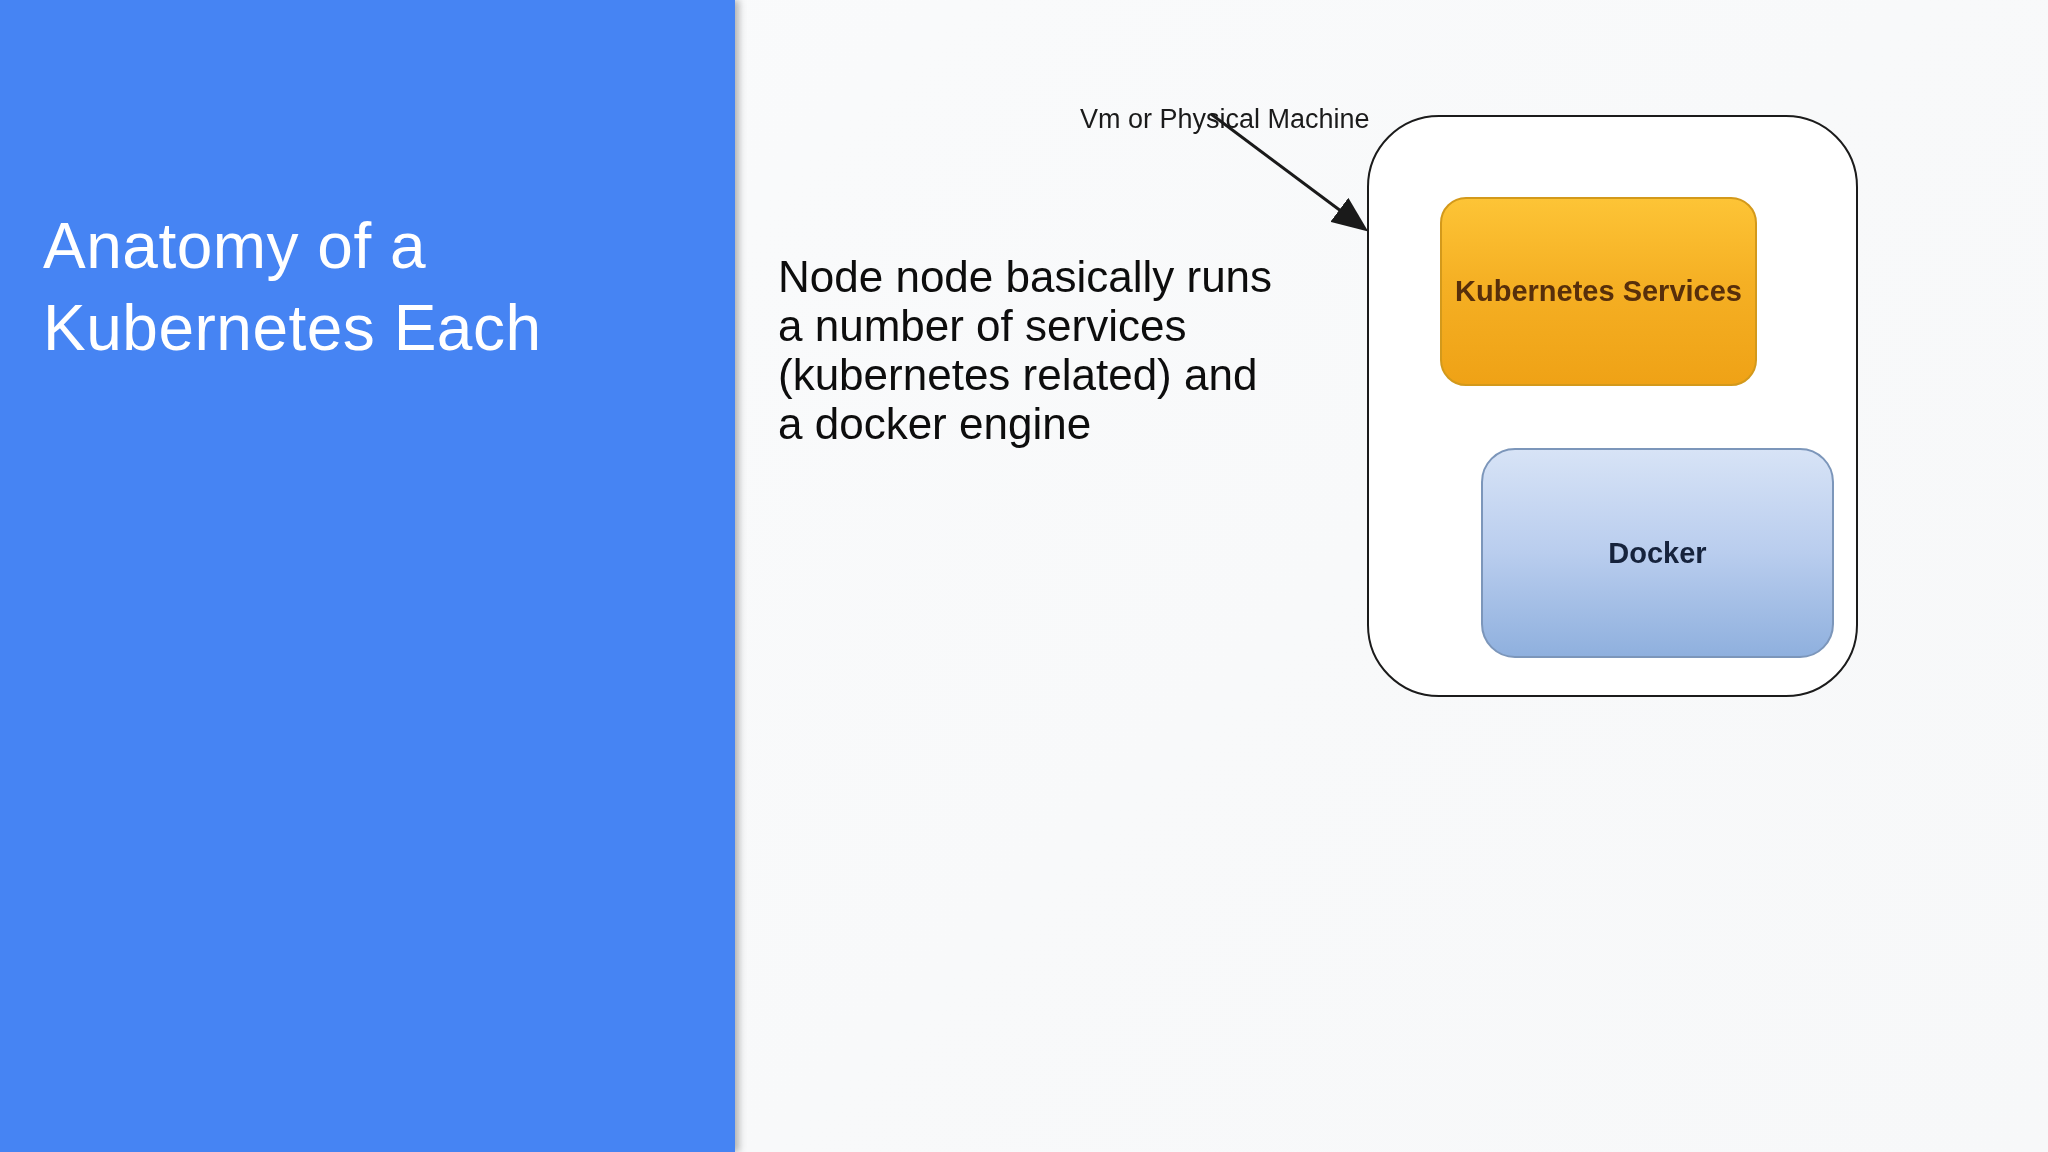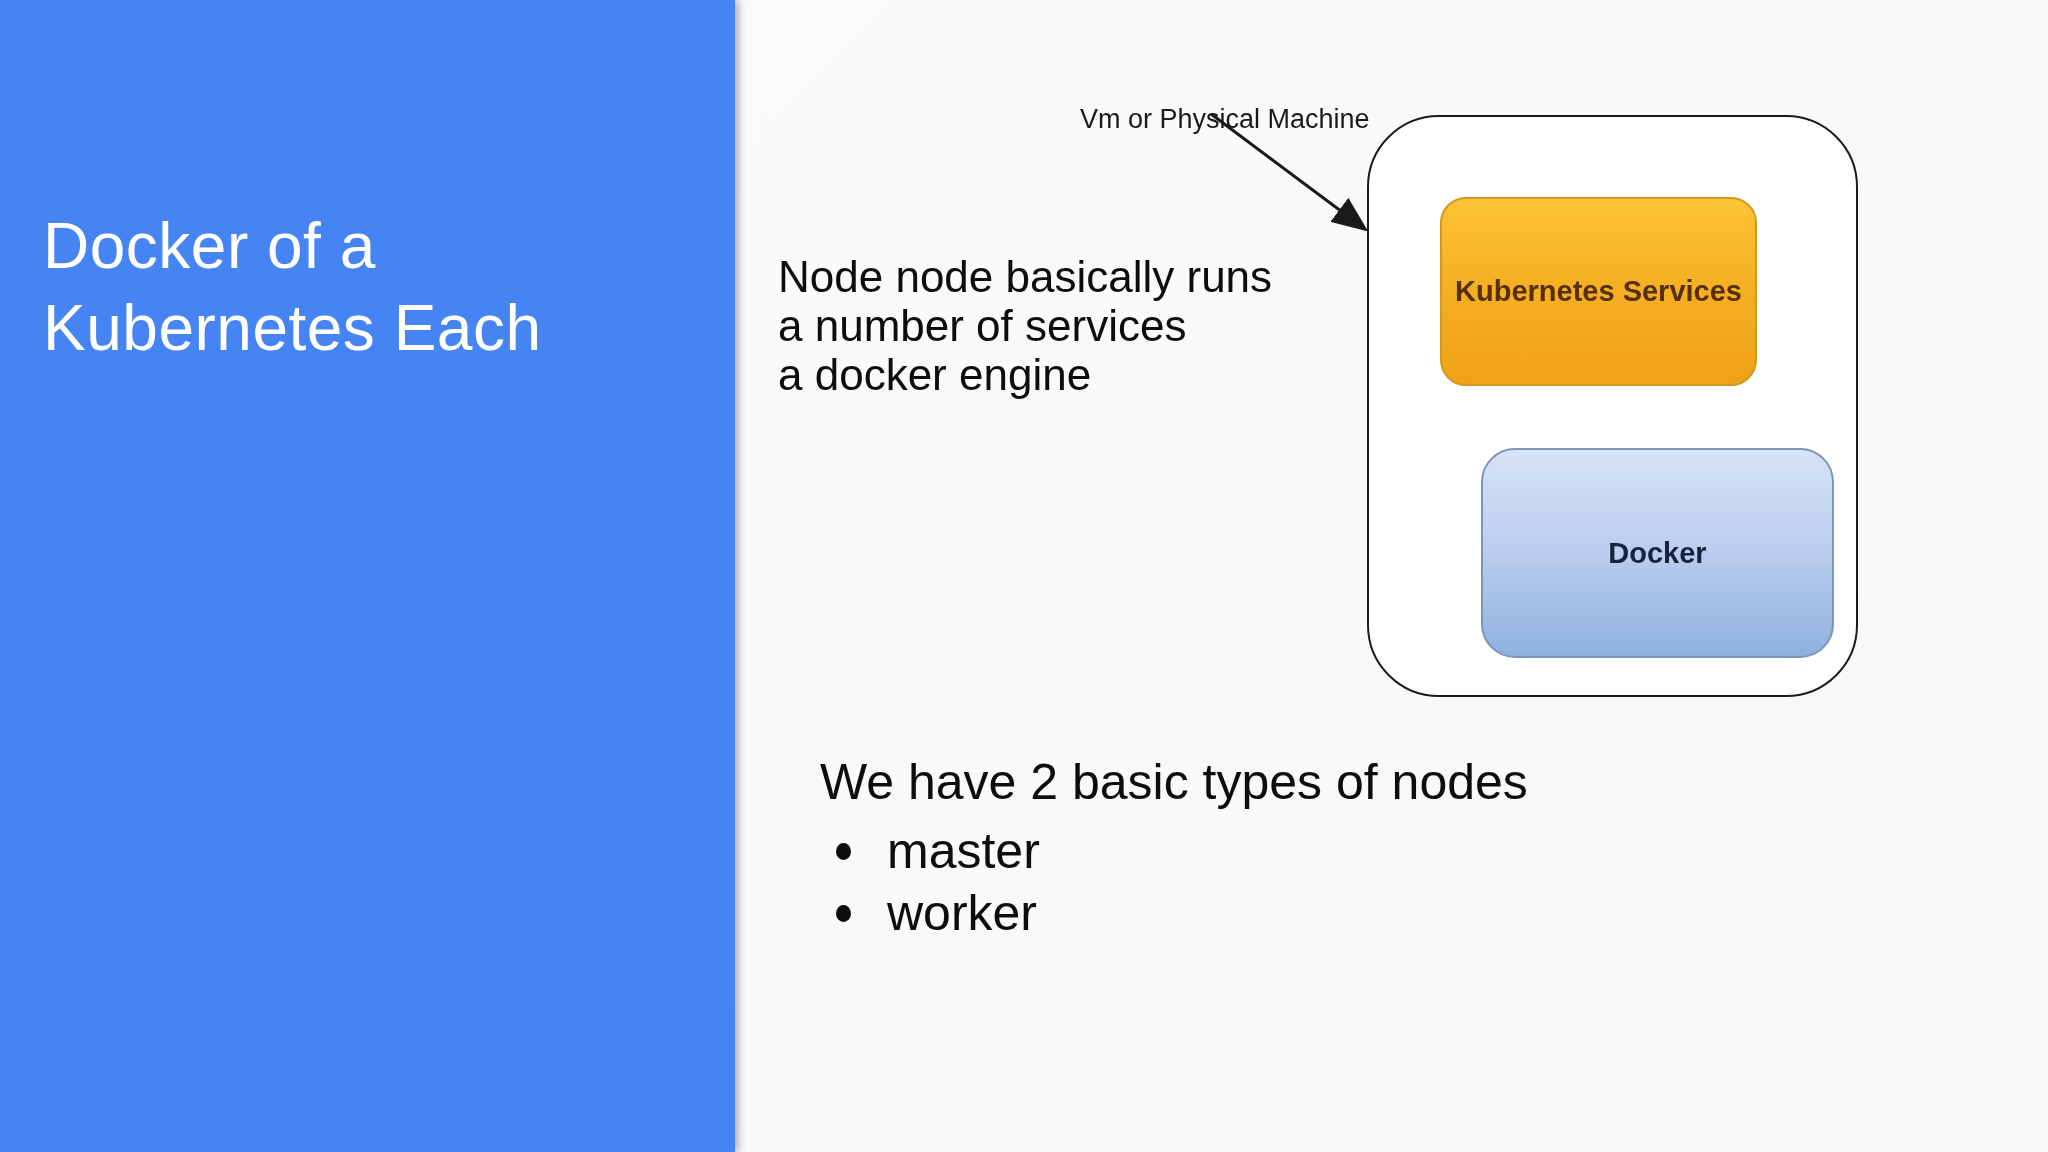--- a/index.html
+++ b/index.html
@@ -116,21 +116,21 @@
     flex: 0 0 auto;
   }
 </style>
 </head>
 <body>
 
 <div class="slide">
 
   <div class="left-panel">
     <div class="slide-title">
-      <div>Docker of a</div>
+      <div>Anatomy of a</div>
       <div>Kubernetes Each</div>
     </div>
   </div>
 
   <div class="machine-label">Vm or Physical Machine</div>
 
   <svg class="arrow-svg" viewBox="0 0 185 145">
     <defs>
       <marker id="arrowhead" markerWidth="12" markerHeight="10" refX="9" refY="5" orient="auto">
         <path d="M0,0 L12,5 L0,10 z" fill="#1a1a1a"></path>
@@ -145,30 +145,18 @@
     <span>Kubernetes Services</span>
   </div>
 
   <div class="inner-box docker-box">
     <span>Docker</span>
   </div>
 
   <div class="description">
     <div>Node node basically runs</div>
     <div>a number of services</div>
+    <div>(kubernetes related) and</div>
     <div>a docker engine</div>
   </div>
 
-  <div class="nodes-section">
-    <div class="nodes-heading">We have 2 basic types of nodes</div>
-    <div class="bullet-list">
-      <div class="bullet-item">
-        <span class="bullet-dot"></span>
-        <span>master</span>
-      </div>
-      <div class="bullet-item">
-        <span class="bullet-dot"></span>
-        <span>worker</span>
-      </div>
-    </div>
-  </div>
 
 </div>
 
 </body></html>

